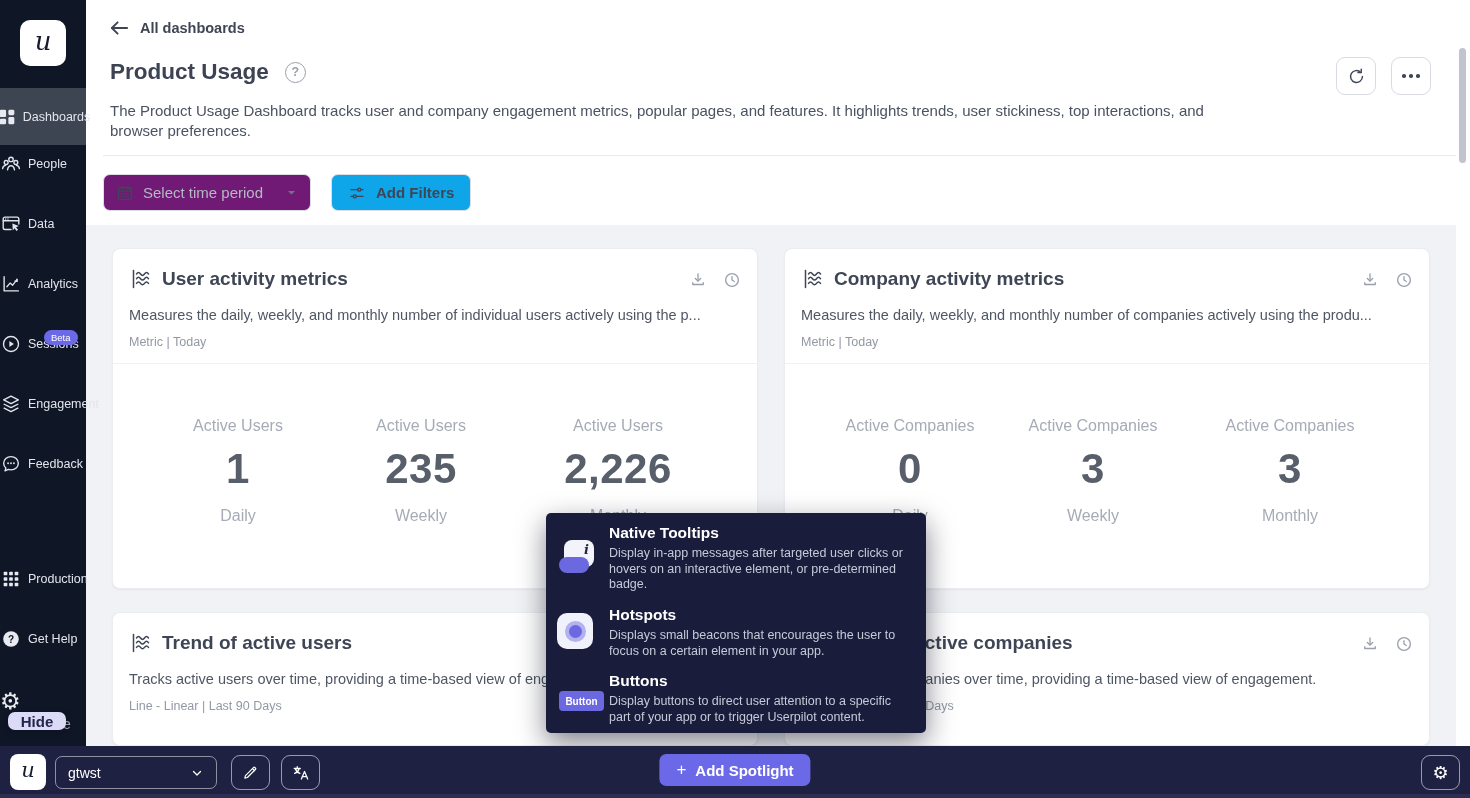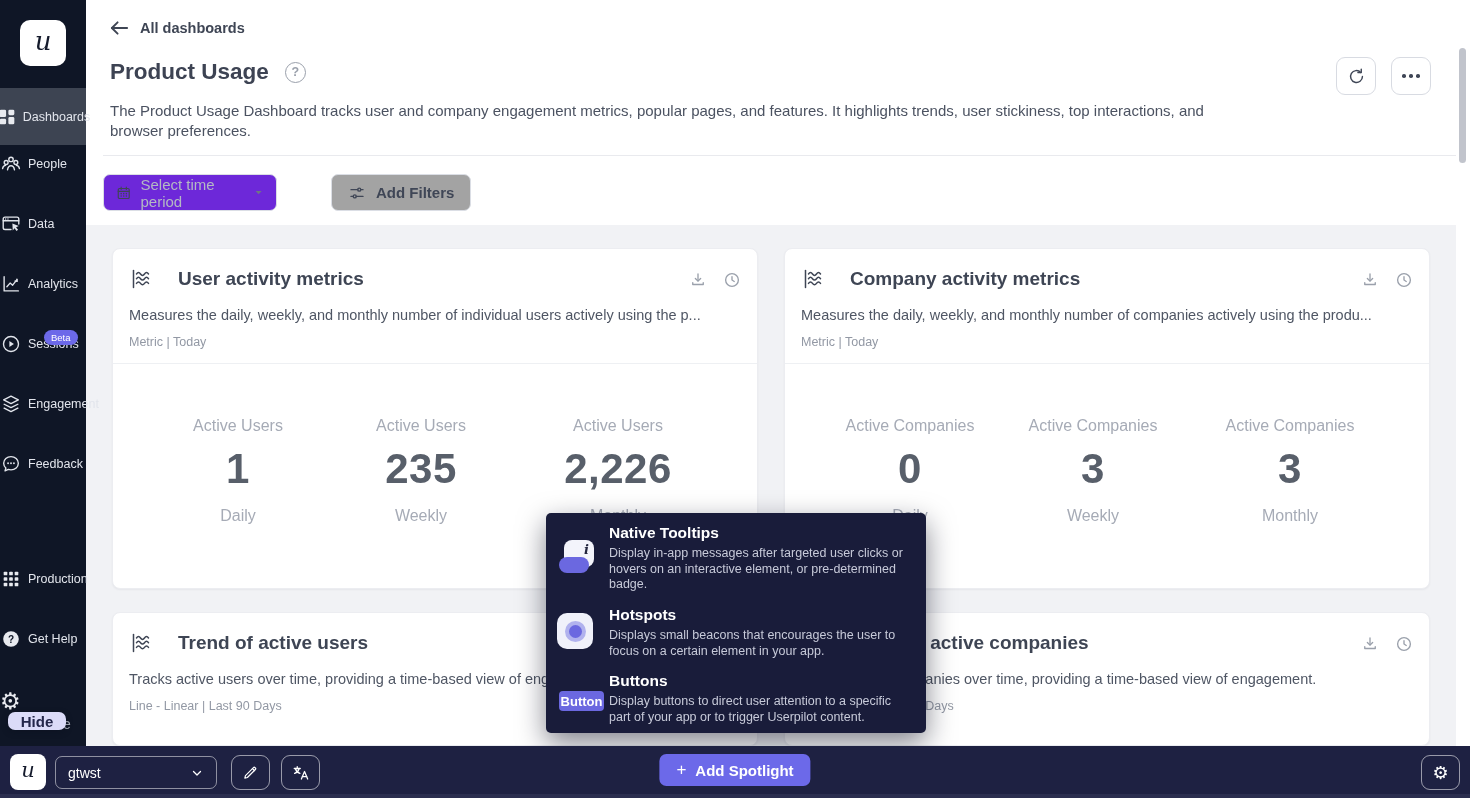--- a/index.html
+++ b/index.html
@@ -25,32 +25,32 @@
   .page-title-row { position:absolute; left:110px; top:59px; display:flex; align-items:center; gap:16px; z-index:2; }
   .page-title { font-size:22.5px; font-weight:700; color:#3d4353; }
   .help-circle { width:21px; height:21px; border:1.6px solid #9aa0ab; border-radius:50%; color:#9aa0ab; font-size:12.5px; font-weight:700; display:flex; align-items:center; justify-content:center; cursor:pointer; }
   .page-desc { position:absolute; left:110px; top:101px; width:1140px; font-size:15px; line-height:20px; color:#4b5261; z-index:2; }
   .icon-btn { position:absolute; width:40px; height:38px; background:#fff; border:1px solid #d8dbe2; border-radius:9px; display:flex; align-items:center; justify-content:center; cursor:pointer; z-index:2; }
   .dots { display:flex; gap:3.5px; }
   .dots i { width:3.5px; height:3.5px; border-radius:50%; background:#3f4656; }
   .h-divider { position:absolute; left:103px; top:155px; width:1353px; height:1px; background:#e9eaee; }
 
   
-  .time-select { position:absolute; left:103px; top:174px; width:174px; height:37px; border:1px solid #dbdee5; border-radius:7px; background:#6d28d9; display:flex; align-items:center; padding:0 12px; gap:9px; cursor:pointer; z-index:2; }
+  .time-select { position:absolute; left:103px; top:174px; width:208px; height:37px; border:1px solid #dbdee5; border-radius:7px; background:#701a75; display:flex; align-items:center; padding:0 12px; gap:9px; cursor:pointer; z-index:2; }
   .time-placeholder { font-size:15px; color:#b4b9c3; }
-  .add-filters { position:absolute; left:331px; top:174px; height:37px; padding:0 16px; border:1px solid #dbdee5; border-radius:7px; background:#a3a3a3; display:flex; align-items:center; gap:10px; font-size:15px; font-weight:700; color:#3f4656; cursor:pointer; z-index:2; }
+  .add-filters { position:absolute; left:331px; top:174px; height:37px; padding:0 16px; border:1px solid #dbdee5; border-radius:7px; background:#0ea5e9; display:flex; align-items:center; gap:10px; font-size:15px; font-weight:700; color:#3f4656; cursor:pointer; z-index:2; }
 
   
   .content-bg { position:absolute; left:86px; top:225px; width:1370px; height:521px; background:#f1f2f5; }
   .card { position:absolute; background:#fff; border:1px solid #ecedf1; border-radius:8px; box-shadow:0 1px 2px rgba(20,24,40,.05); z-index:3; }
   .card1 { left:112px; top:248px; width:646px; height:341px; }
   .card2 { left:784px; top:248px; width:646px; height:341px; }
   .card3 { left:112px; top:612px; width:646px; height:134px; }
   .card4 { left:784px; top:612px; width:646px; height:134px; }
-  .card-title-row { position:absolute; left:16px; top:18px; display:flex; align-items:center; gap:25px; }
+  .card-title-row { position:absolute; left:16px; top:18px; display:flex; align-items:center; gap:9px; }
   .card-title { font-size:19px; font-weight:700; color:#3e4554; }
   .head-icons { position:absolute; right:16px; top:22px; display:flex; gap:16px; }
   .head-icons > span { cursor:pointer; }
   .card-desc { position:absolute; left:16px; top:58px; right:16px; font-size:14.5px; color:#4f5664; white-space:nowrap; overflow:hidden; }
   .card-meta { position:absolute; left:16px; top:86px; font-size:12.5px; color:#9298a4; }
   .m-divider { position:absolute; left:0; top:114px; width:100%; height:1px; background:#eef0f3; }
   .metric { position:absolute; top:168px; width:200px; text-align:center; }
   .metric.c1 { left:25px; } .metric.c2 { left:208px; } .metric.c3 { left:405px; }
   .m-label, .m-period { font-size:16px; color:#a6abb6; }
   .m-value { font-size:42px; font-weight:600; color:#585f6a; margin-top:10px; letter-spacing:.5px; }
@@ -61,21 +61,21 @@
   .sm-text { position:absolute; left:63px; width:305px; }
   .sm-title { font-size:15.5px; font-weight:700; color:#ffffff; }
   .sm-desc { font-size:12.5px; line-height:15.5px; color:#c7cad9; margin-top:4px; }
   .nt-icon { position:absolute; left:13px; top:27px; width:38px; height:36px; }
   .nt-top { position:absolute; left:5px; top:0; width:30px; height:27px; background:#f3f4fb; border-radius:8px; }
   .nt-i { position:absolute; right:5px; top:2px; font-family:"DejaVu Serif",serif; font-style:italic; font-weight:700; font-size:13px; color:#23263f; }
   .nt-bottom { position:absolute; left:0; top:17px; width:30px; height:16px; background:#6b68e0; border-radius:8px; }
   .hs-icon { position:absolute; left:11px; top:100px; width:36px; height:36px; background:#f0f1fa; border-radius:10px; display:flex; align-items:center; justify-content:center; }
   .hs-outer { width:21px; height:21px; border-radius:50%; background:#b1b2ee; display:flex; align-items:center; justify-content:center; }
   .hs-inner { width:13px; height:13px; border-radius:50%; background:#6b68e0; }
-  .btn-icon { position:absolute; left:13px; top:178px; width:45px; height:20px; background:#6b68e0; border-radius:4px; color:#fff; font-size:13px; font-weight:700; display:flex; align-items:center; justify-content:center; }
+  .btn-icon { position:absolute; left:13px; top:178px; width:45px; height:20px; background:#6b68e0; border-radius:4px; color:#fff; font-size:10px; font-weight:700; display:flex; align-items:center; justify-content:center; }
 
   
   .bottom-bar { position:absolute; left:0; top:746px; width:1470px; height:52px; background:#1e2142; z-index:50; border-bottom:4px solid #2b2e4f; }
   .bb-logo { position:absolute; left:10px; top:8px; width:36px; height:36px; background:#fff; border-radius:8px; display:flex; align-items:center; justify-content:center; cursor:pointer; }
   .bb-logo .logo-u { font-size:21px; padding-bottom:3px; }
   .bb-select { position:absolute; left:55px; top:10px; width:162px; height:33px; border:1px solid rgba(255,255,255,.5); border-radius:7px; display:flex; align-items:center; padding:2px 12px; color:#fff; font-size:14px; cursor:pointer; }
   .bb-select .chev { margin-left:auto; }
   .bb-btn { position:absolute; top:9px; width:39px; height:35px; border:1px solid rgba(255,255,255,.55); border-radius:9px; display:flex; align-items:center; justify-content:center; cursor:pointer; }
   .add-spotlight { position:absolute; left:50%; transform:translateX(-50%); top:8px; height:32px; padding:0 17px; background:#6c69e9; border-radius:7px; color:#fff; font-size:15px; font-weight:700; display:flex; align-items:center; gap:9px; cursor:pointer; }
   .add-spotlight .plus { font-size:17px; font-weight:400; }

